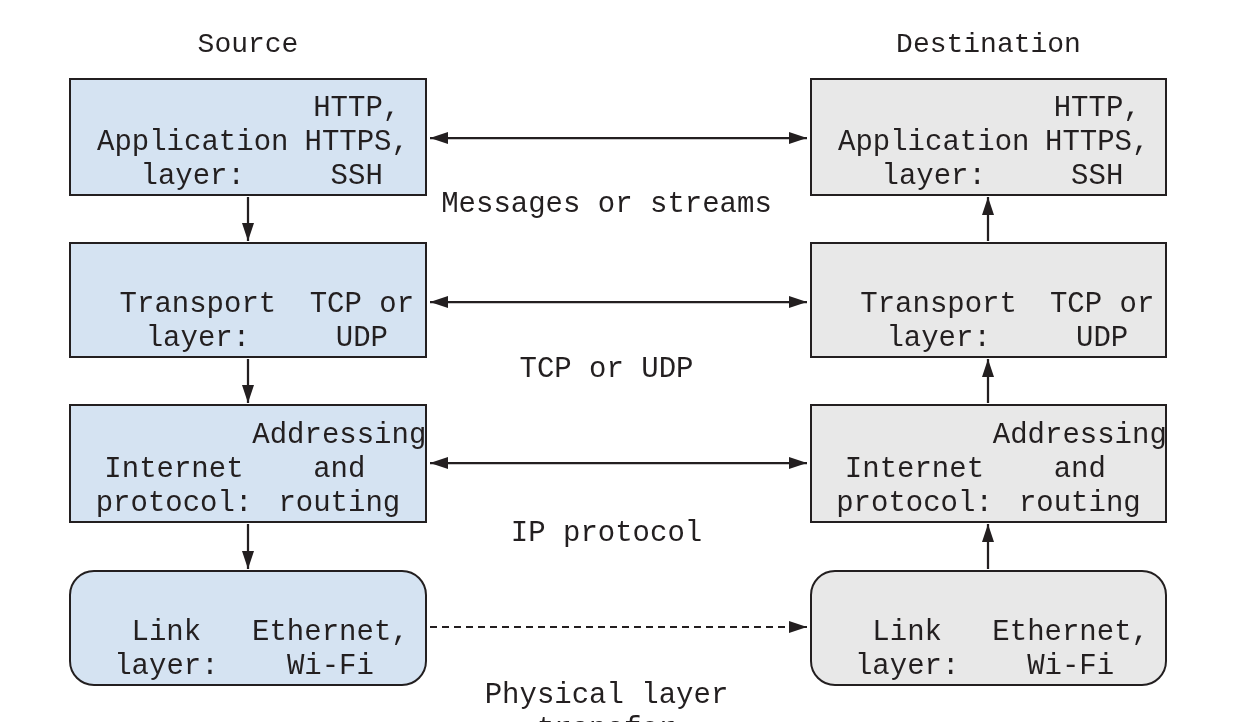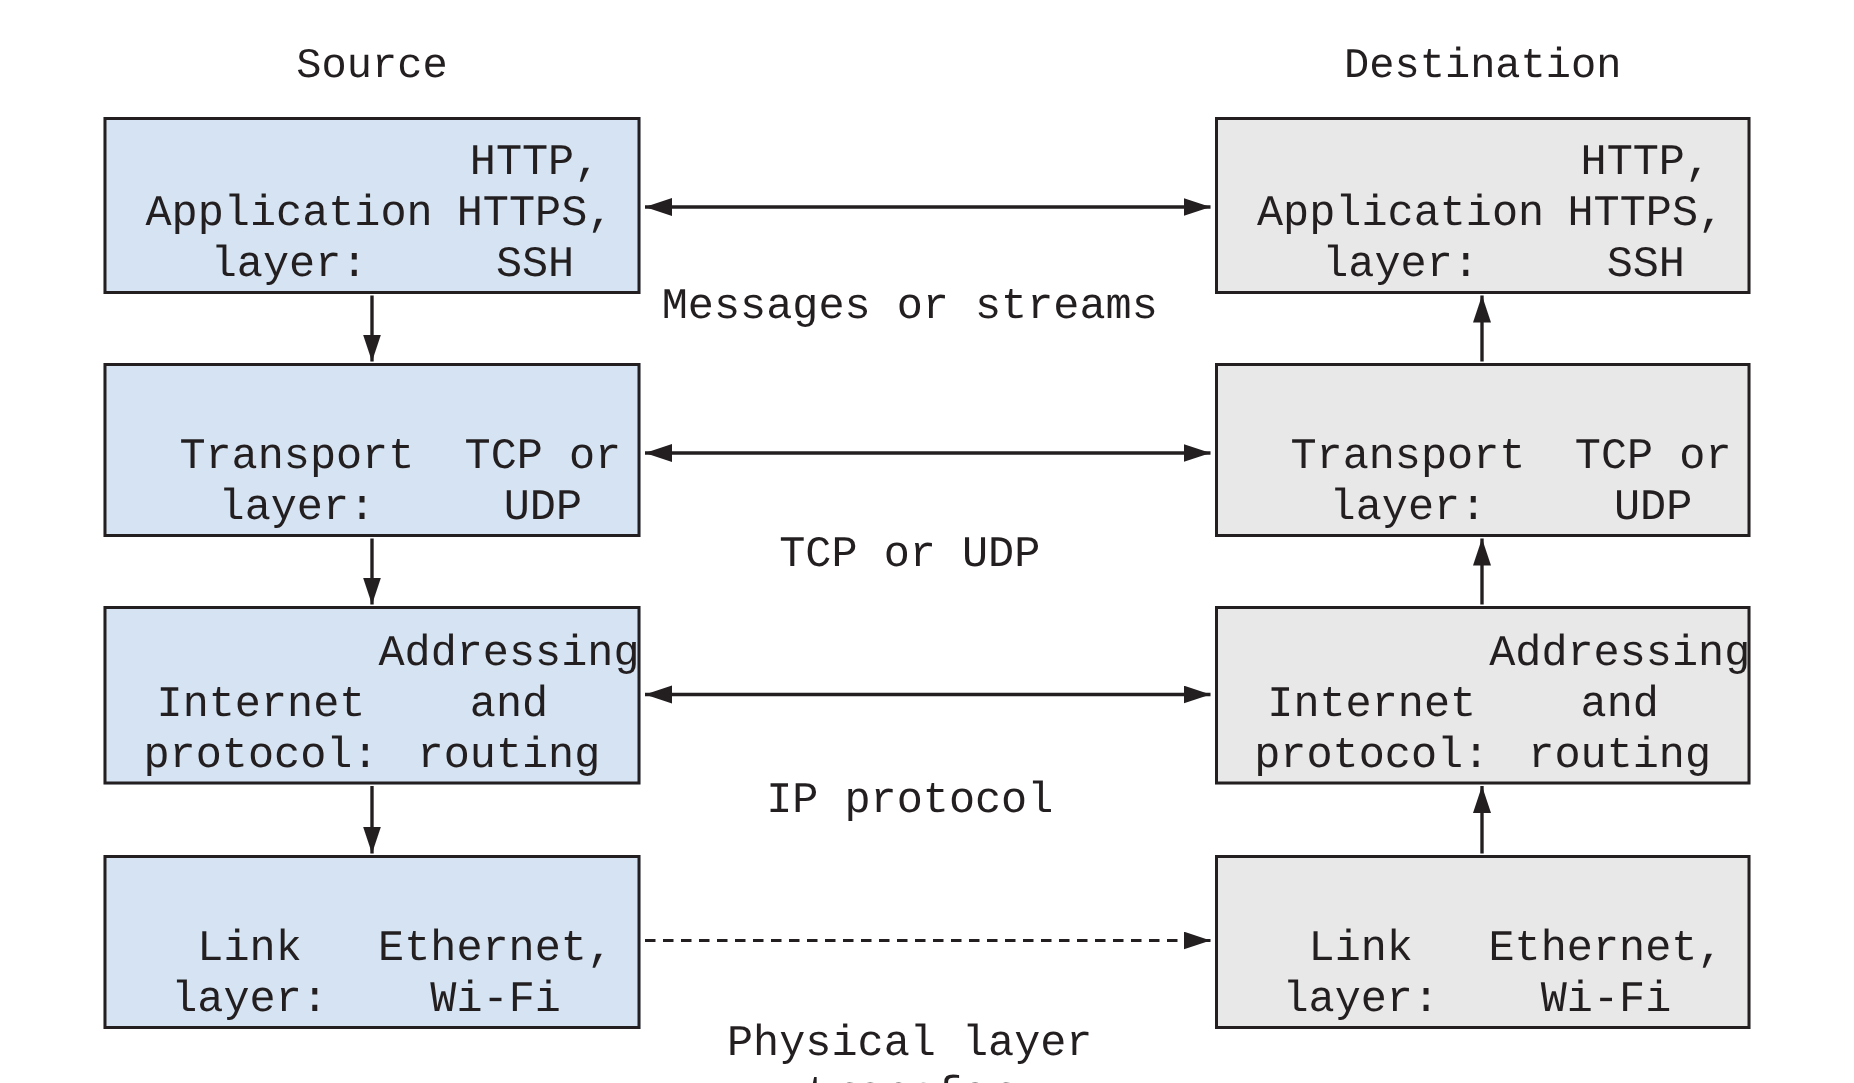--- a/index.html
+++ b/index.html
@@ -38,21 +38,21 @@
     font-size: 29px;
     line-height: 34px;
     padding-left: 26px;
   }
   .layer-box.src { left: 69px;  width: 358px; background: var(--source-box-fill, #d5e3f2); }
   .layer-box.dst { left: 810px; width: 357px; background: var(--destination-box-fill, #e8e8e8); }
 
   .row1 { top: 78px;  height: 118px; }
   .row2 { top: 242px; height: 116px; }
   .row3 { top: 404px; height: 119px; }
-  .row4 { top: 570px; height: 116px; }
+  .row4 { top: 570px; height: 116px; border-radius: 25px; }
 
   .link-label {
     position: absolute;
     left: 415px;
     width: 383px;
     height: 34px;
     line-height: 34px;
     text-align: center;
     font-size: 29px;
     margin-top: 35px;

